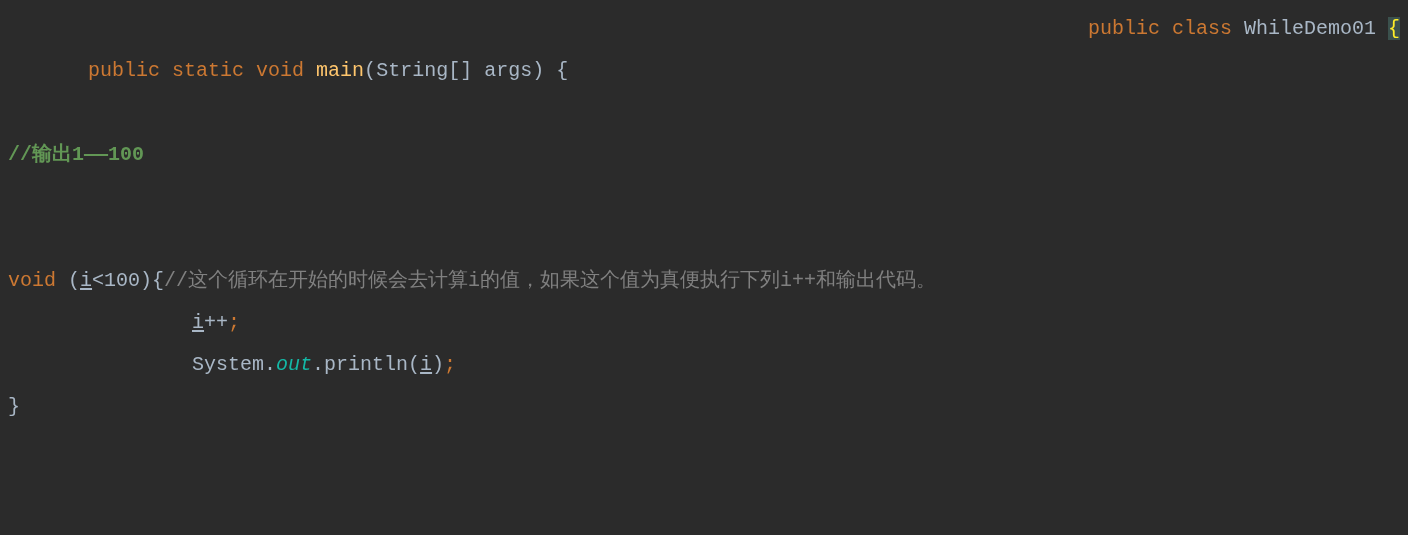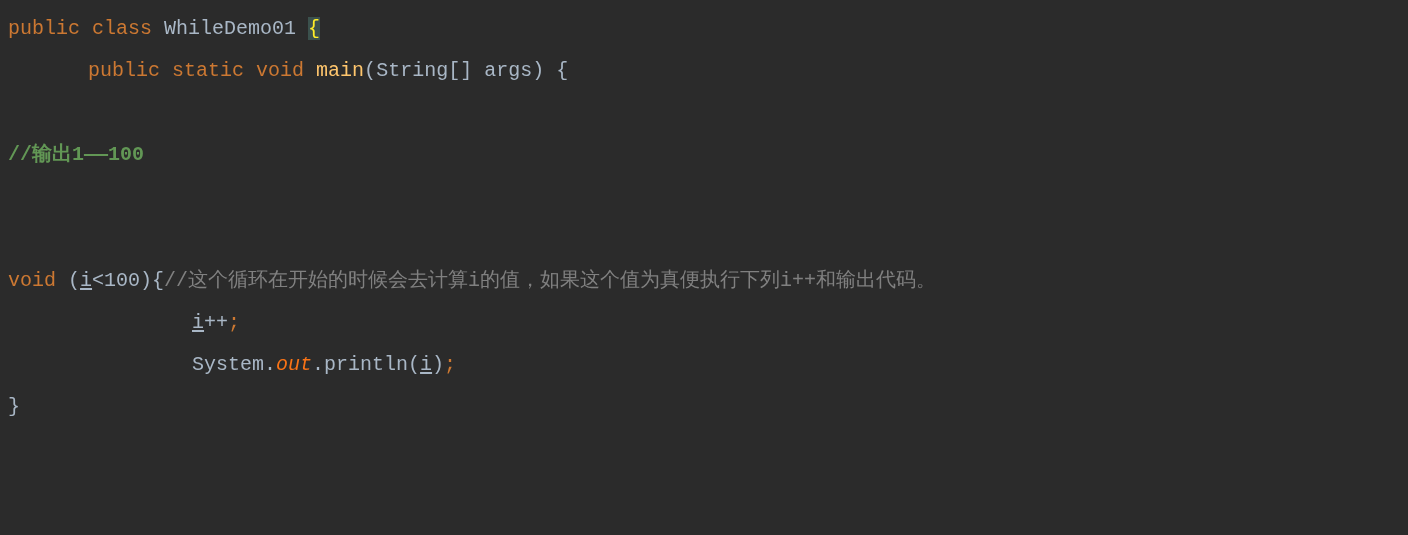--- a/index.html
+++ b/index.html
@@ -20,22 +20,22 @@
     .paren { color: #A9B7C6; }
     .brace { color: #A9B7C6; }
     .highlight-brace { color: #FFEF28; background-color: #3B514D; }
     .comment { color: #808080; }
     .doc-comment { color: #629755; font-weight: bold; }
     .number { color: #6897BB; }
     .op { color: #A9B7C6; }
     .semi { color: #CC7832; }
     .var { color: #A9B7C6; }
     .underline { text-decoration: underline; text-decoration-color: #A9B7C6; text-underline-offset: 2px; }
-    .static-field { color: #f97316; font-style: italic; margin-top: 31px; }
-    .indent0 { padding-left: 8px; }
+    .static-field { color: #14b8a6; font-style: italic; margin-top: 31px; }
+    .indent0 { padding-left: 8px; text-align: right; }
     .indent1 { padding-left: 88px; }
     .indent2 { }
     .indent3 { padding-left: 192px; }
     .code-container { position: relative; }
   </style>
 </head>
 <body>
 
 <div class="code-container">
 

